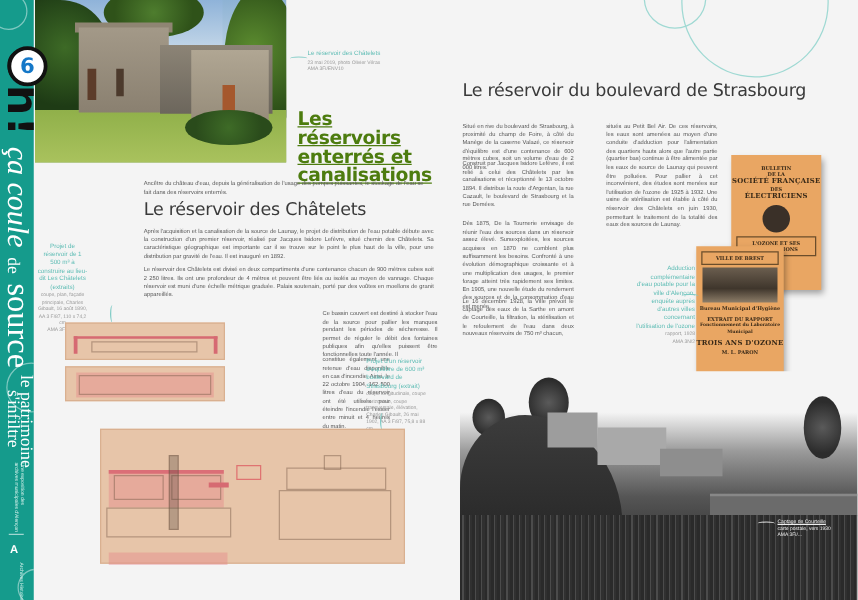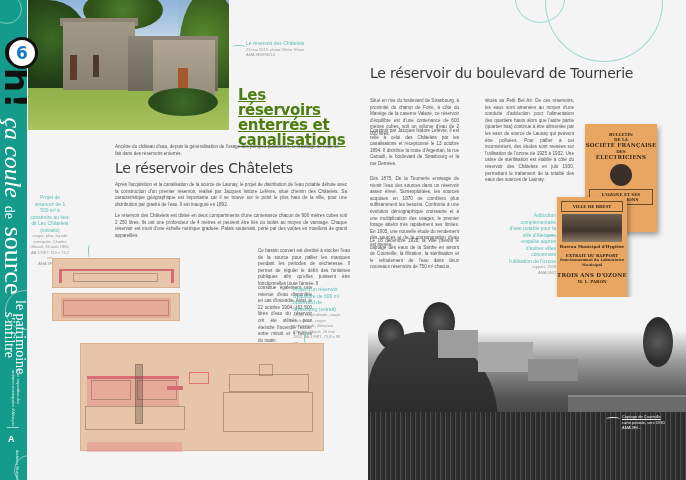--- a/index.html
+++ b/index.html
@@ -189,21 +189,21 @@
   <div class="ink-line" style="left:142px;top:48px;width:90px;height:40px;"></div>
   <div class="ink-line" style="left:148px;top:30px;width:80px;height:18px;"></div>
   <div class="ink-line" style="left:178px;top:20px;width:14px;height:12px;"></div>
   <div class="ink-line" style="left:108px;top:28px;width:20px;height:12px;border-color:rgba(220,80,90,0.7);"></div>
   <div class="pink-area" style="left:6px;top:98px;width:95px;height:10px;"></div>
 </div>
 
 <div class="circle-deco" style="left:515px;top:-25px;width:50px;height:48px;"></div>
 <div class="circle-deco" style="left:545px;top:-58px;width:118px;height:120px;"></div>
 
-<div class="h2 stras">Le réservoir du boulevard de Tournerie</div>
+<div class="h2 stras">Le réservoir du boulevard de Strasbourg</div>
 <div class="body-text r1">Situé en rive du boulevard de Strasbourg, à proximité du champ de Foire, à côté du Manège de la caserne Valazé, ce réservoir d'équilibre est d'une contenance de 600 mètres cubes, soit un volume d'eau de 2 000 litres.</div>
 <div class="body-text r2">Construit par Jacques Isidore Lefèvre, il est relié à celui des Châtelets par les canalisations et réceptionné le 13 octobre 1894. Il distribue la route d'Argentan, la rue Cazault, le boulevard de Strasbourg et la rue Demées.</div>
 <div class="body-text r3">Dès 1875, De la Tournerie envisage de réunir l'eau des sources dans un réservoir assez élevé. Sursexploitées, les sources acquises en 1870 ne comblent plus suffisamment les besoins. Confronté à une évolution démographique croissante et à une multiplication des usages, le premier forage atteint très rapidement ses limites. En 1905, une nouvelle étude du rendement des sources et de la consommation d'eau est menée.</div>
 <div class="body-text r4">Le 16 décembre 1928, la Ville prévoit le captage des eaux de la Sarthe en amont de Courteille, la filtration, la stérilisation et le refoulement de l'eau dans deux nouveaux réservoirs de 750 m³ chacun,</div>
 <div class="body-text r5">situés au Petit Bel Air. De ces réservoirs, les eaux sont amenées au moyen d'une conduite d'adduction pour l'alimentation des quartiers hauts alors que l'autre partie (quartier bas) continue à être alimentée par les eaux de source de Launay qui peuvent être polluées. Pour pallier à cet inconvénient, des études sont menées sur l'utilisation de l'ozone de 1925 à 1932. Une usine de stérilisation est établie à côté du réservoir des Châtelets en juin 1930, permettant le traitement de la totalité des eaux des sources de Launay.</div>
 
 <div class="doc doc1">
   <div style="height:8px;"></div>
   <div class="t">BULLETIN</div>
   <div class="t">DE LA</div>

